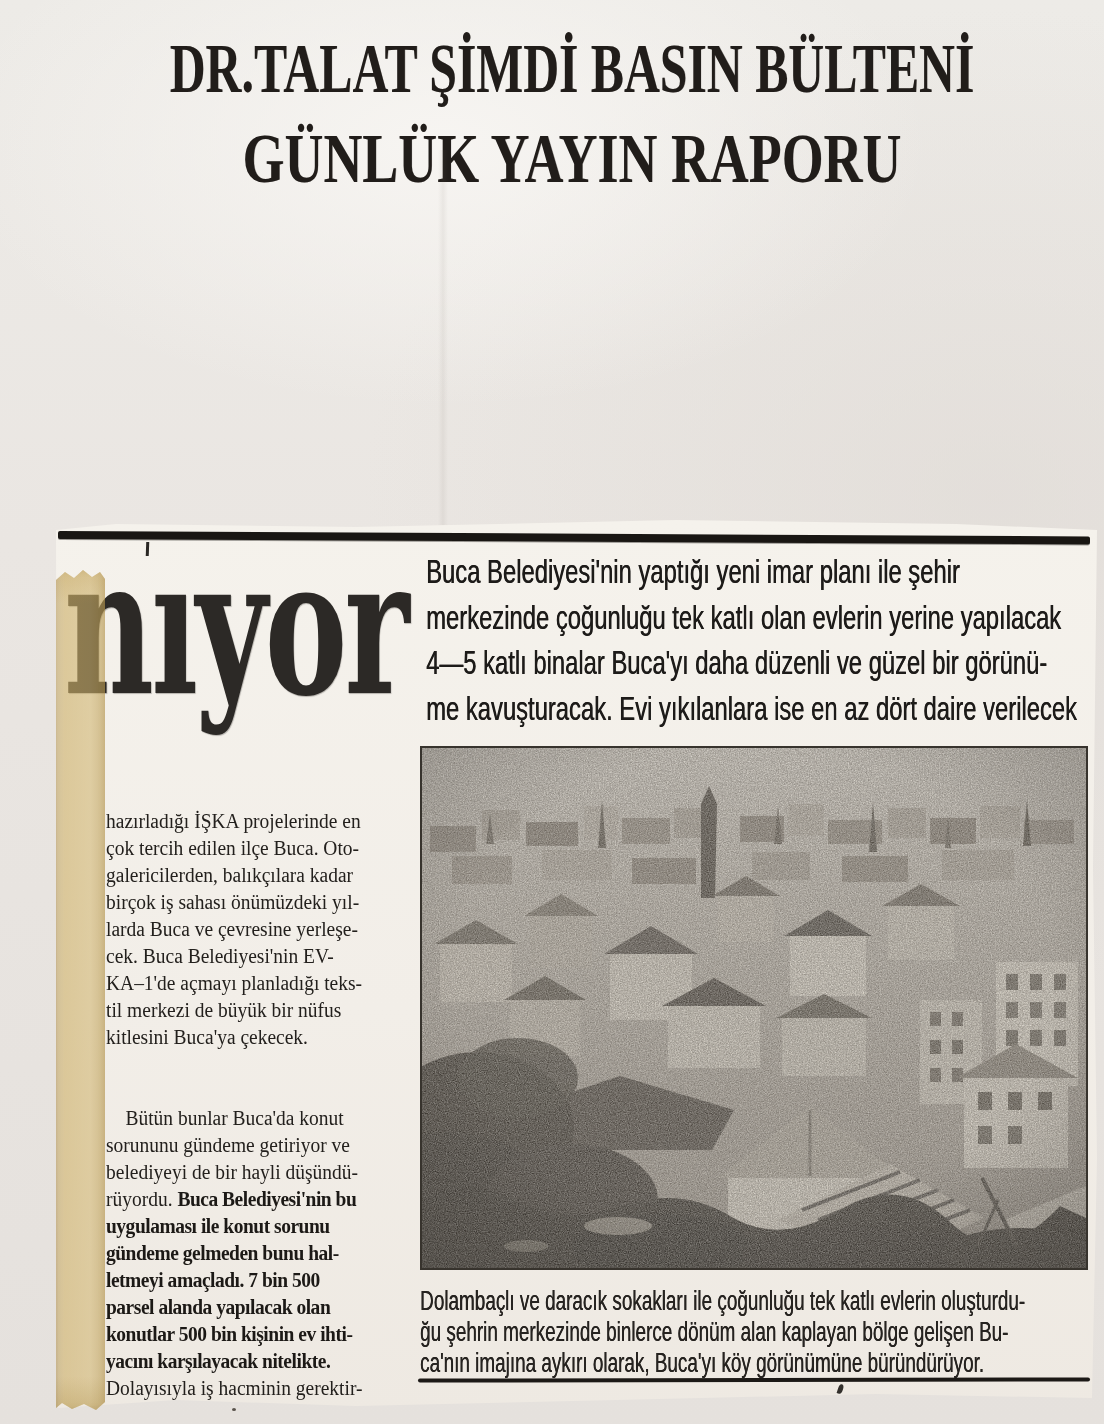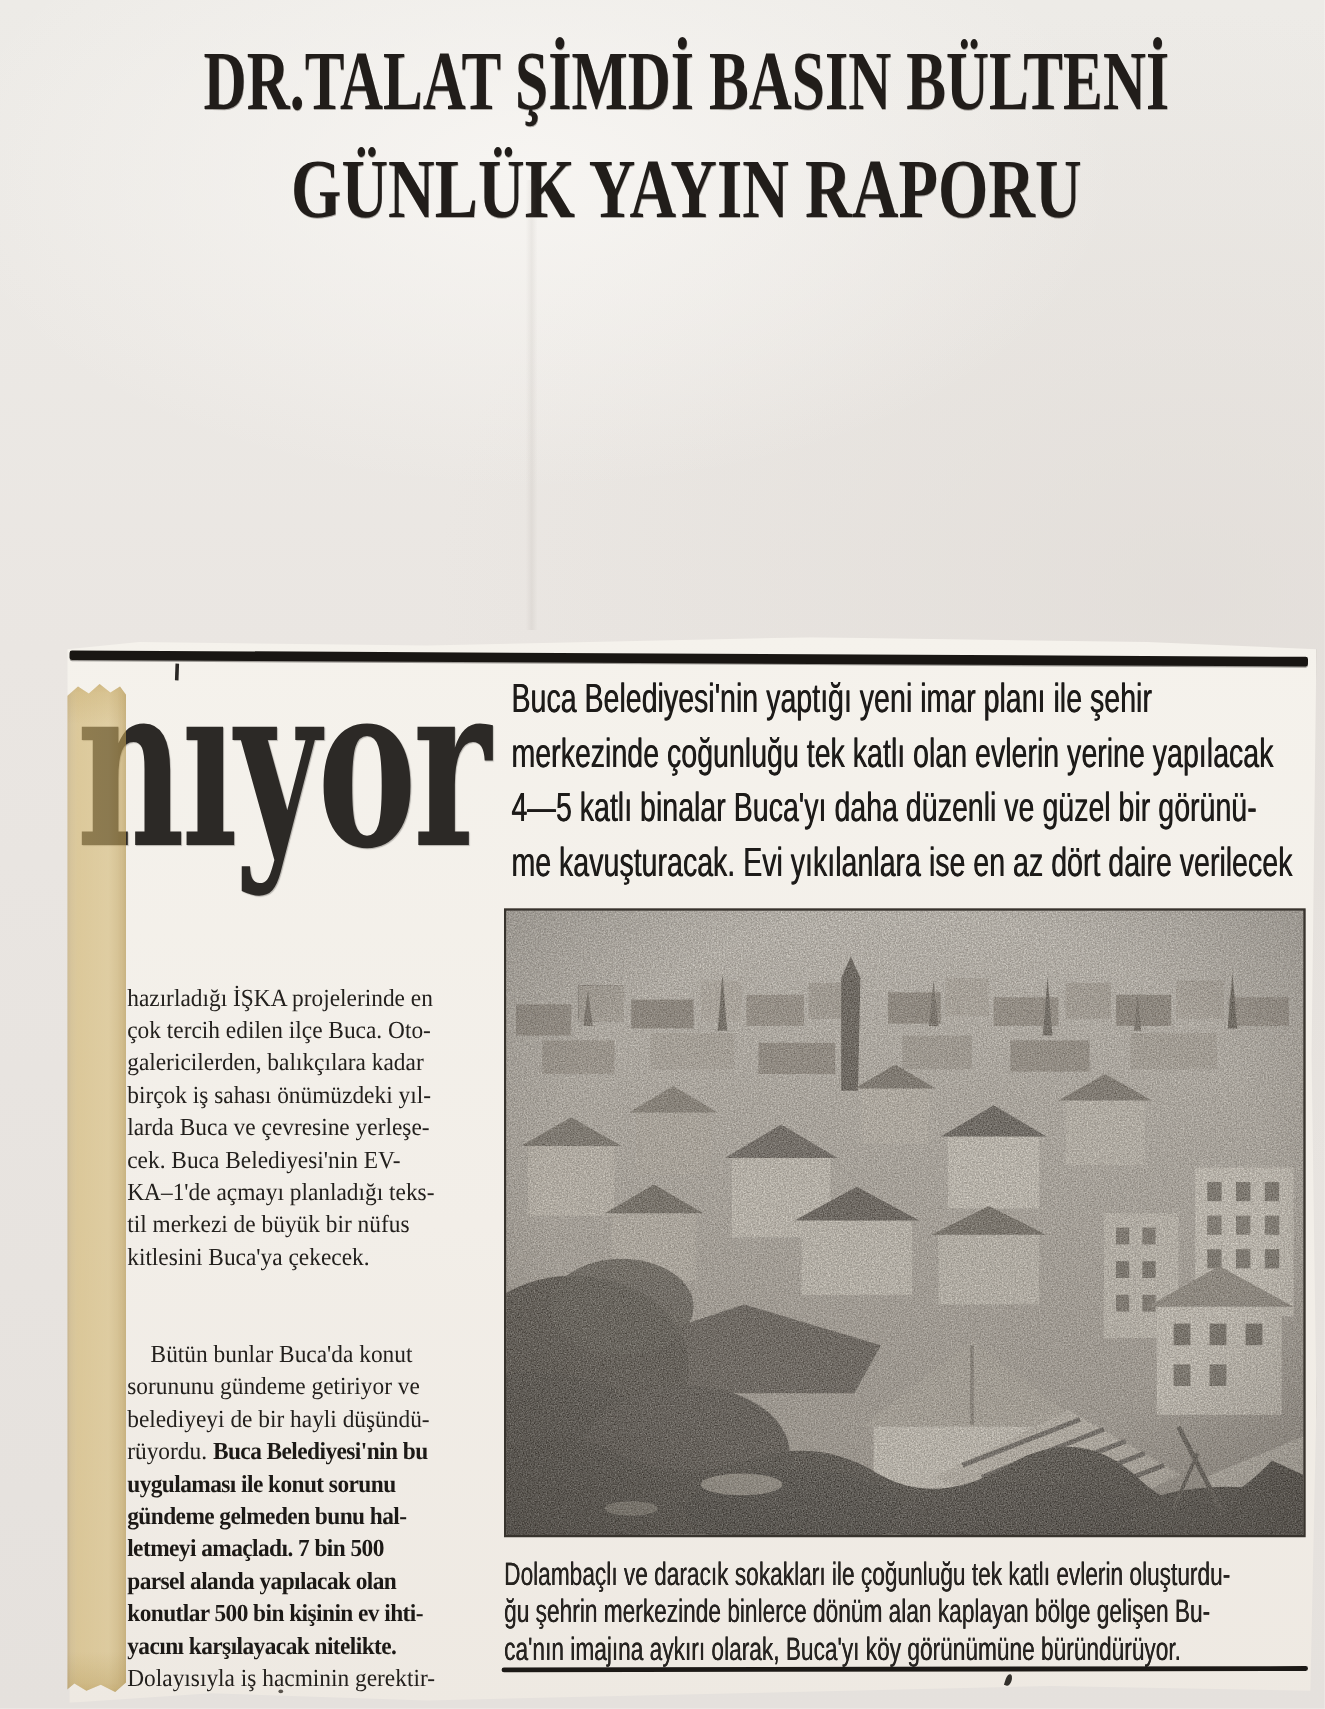--- a/index.html
+++ b/index.html
@@ -23,21 +23,21 @@
   .title-1{top:34px;transform:translateX(-50%) scaleX(.71);}
   .title-2{top:124px;transform:translateX(-50%) scaleX(.77);}
 
   .crease{
     left:438px;top:150px;width:10px;height:375px;
     background:linear-gradient(to right, rgba(120,110,100,0) 0%, rgba(120,110,100,.09) 50%, rgba(120,110,100,0) 100%);
   }
 
   
   .clipping{
-    left:56px;top:529px;width:1041px;height:894px;
+    left:56px;top:518px;width:1041px;height:894px;
     background:linear-gradient(180deg,#f5f2ec 0%, #f2eee8 55%, #eee9e2 100%);
     clip-path:polygon(0px 12px,60px 6px,300px 9px,620px 2px,900px 6px,1041px 12px,
       1037px 350px,1041px 640px,1036px 880px,820px 876px,560px 882px,300px 888px,120px 882px,2px 890px);
     box-shadow:0 4px 7px rgba(100,90,78,.35), 4px 2px 6px rgba(100,90,78,.18);
   }
   .top-rule{
     left:2px;top:13px;width:1032px;height:8px;background:#191613;
     transform:rotate(.3deg);transform-origin:left center;border-radius:2px;
     box-shadow:0 1px 0 rgba(25,22,19,.4);
   }

